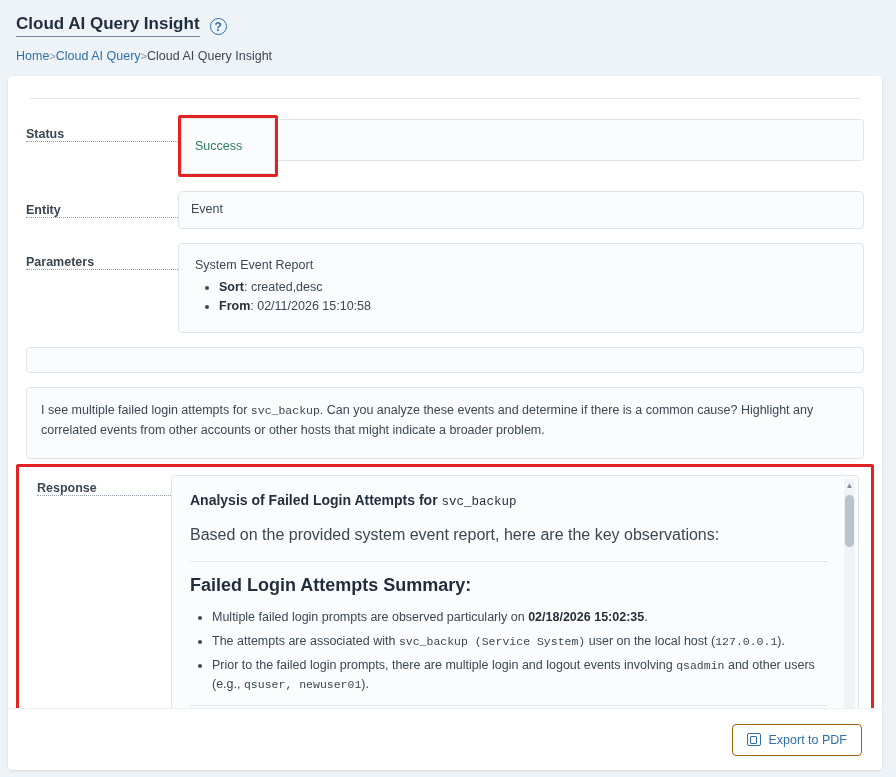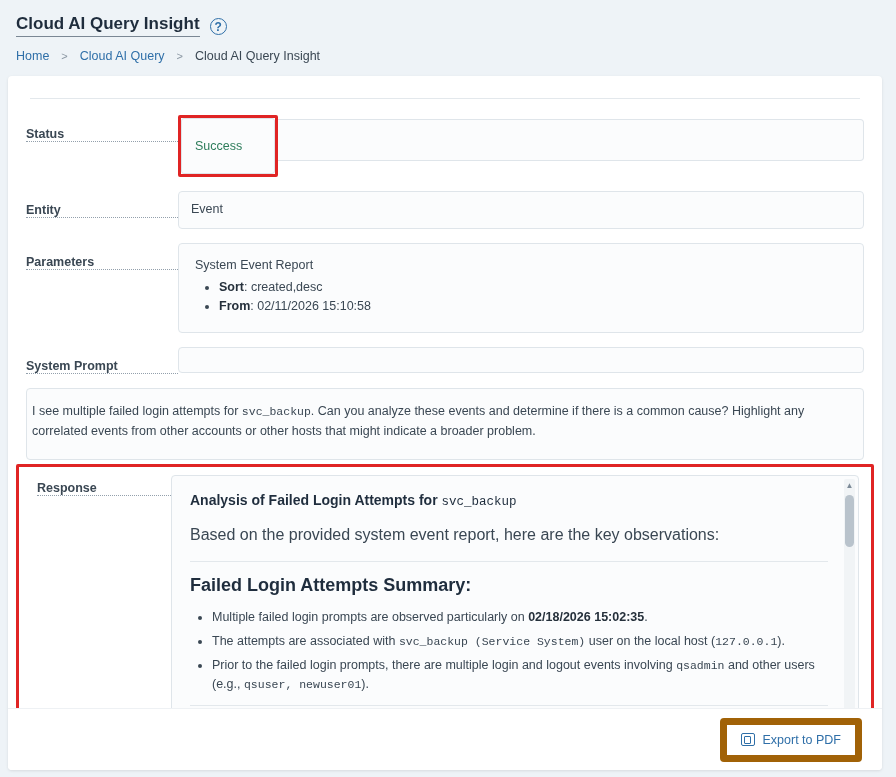--- a/index.html
+++ b/index.html
@@ -32,21 +32,21 @@
     font-size: 12px;
     font-weight: bold;
     display: flex; align-items: center; justify-content: center;
     cursor: pointer;
     margin-top: 2px;
   }
   .breadcrumb {
     margin-top: 12px;
     font-size: 12.5px;
     color: #4b5864;
-    display: flex; align-items: center; gap: 12px;
+    display: flex; align-items: center; gap: 0;
   }
   .breadcrumb a {
     color: #2f6fa8;
     text-decoration: none;
     cursor: pointer;
   }
   .breadcrumb .sep { color: #8b97a3; font-size: 11px; }
   .breadcrumb .current { color: #3a4753; }
 
   
@@ -127,21 +127,21 @@
     padding: 14px 12px 14px 16px;
   }
   .params-title { font-size: 12.5px; margin-bottom: 8px; color: #3a4753; }
   .params-box ul { margin: 0; padding-left: 24px; }
   .params-box li { font-size: 12.5px; margin-bottom: 5px; color: #3a4753; }
   .params-box li b { color: #25303b; }
 
   .sysprompt-box { min-height: 26px; padding: 6px 12px; }
 
   .userprompt-box {
-    padding: 13px 5px;
+    padding: 13px 14px;
     line-height: 1.55;
     font-size: 12.5px;
     height: 72px;
     overflow: hidden;
   }
   code, .mono { font-family: "Liberation Mono", monospace; font-size: 11.5px; }
 
   
   .response-outline {
     position: absolute;
@@ -233,21 +233,21 @@
     display: flex;
     align-items: center;
     justify-content: flex-end;
     padding-right: 20px;
     background: #ffffff;
   }
   .export-btn {
     display: inline-flex;
     align-items: center;
     gap: 8px;
-    border: 7px solid #a16207;
+    border: 1px solid #a16207;
     border-radius: 4px;
     background: #ffffff;
     color: #2f6fa8;
     font-size: 12.5px;
     padding: 8px 14px;
     cursor: pointer;
   }
   .pdf-icon {
     width: 14px; height: 13px;
     border: 1.5px solid #2f6fa8;
@@ -316,23 +316,20 @@
               <b>Sort</b><span>: </span><span>created,desc</span>
             </li>
             <li>
               <b>From</b><span>: </span><span>02/11/2026 15:10:58</span>
             </li>
           </ul>
         </div>
       </div>
 
       <div class="field-row">
-        <div class="label-wrap">
-          <span class="field-label">System Prompt</span>
-        </div>
         <div class="field-box sysprompt-box"></div>
       </div>
 
       <div class="field-row">
         <div class="field-box userprompt-box">
           <span>I see multiple failed login attempts for </span><code class="mono">svc_backup</code><span>. Can you analyze these events and determine if there is a common cause? Highlight any correlated events from other accounts or other hosts that might indicate a broader problem.</span>
         </div>
       </div>
     </div>
 

